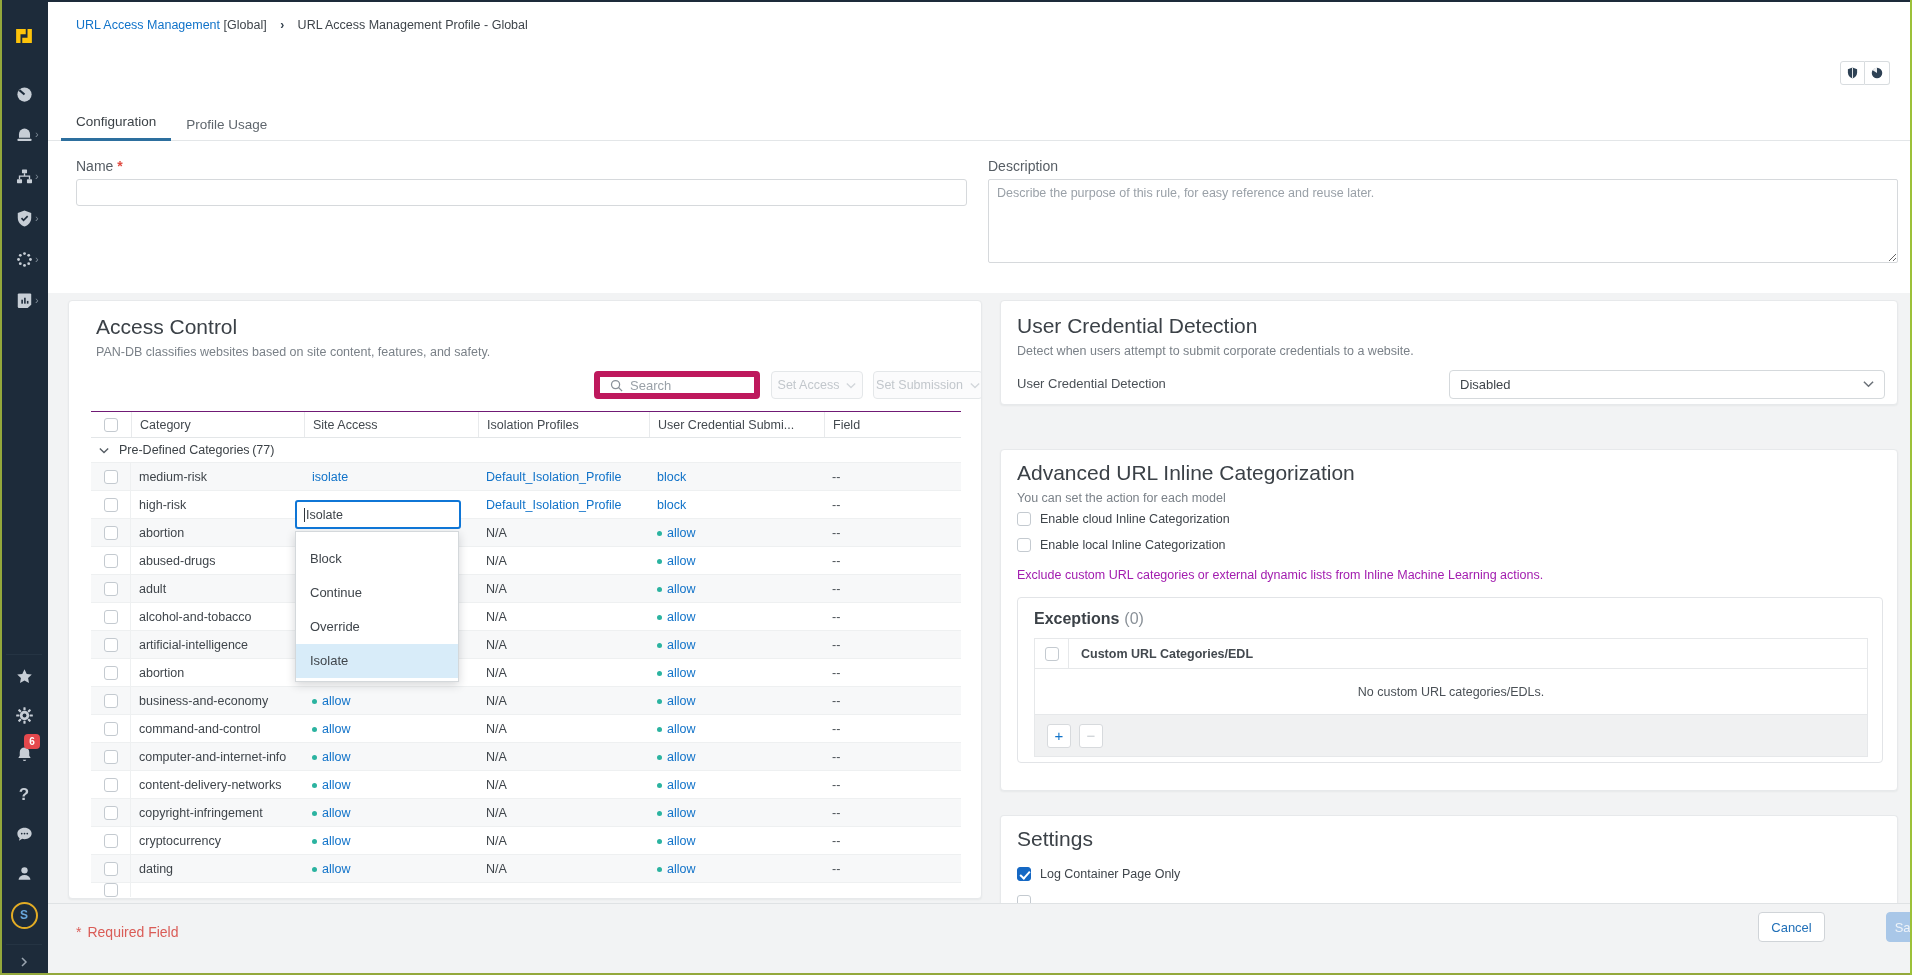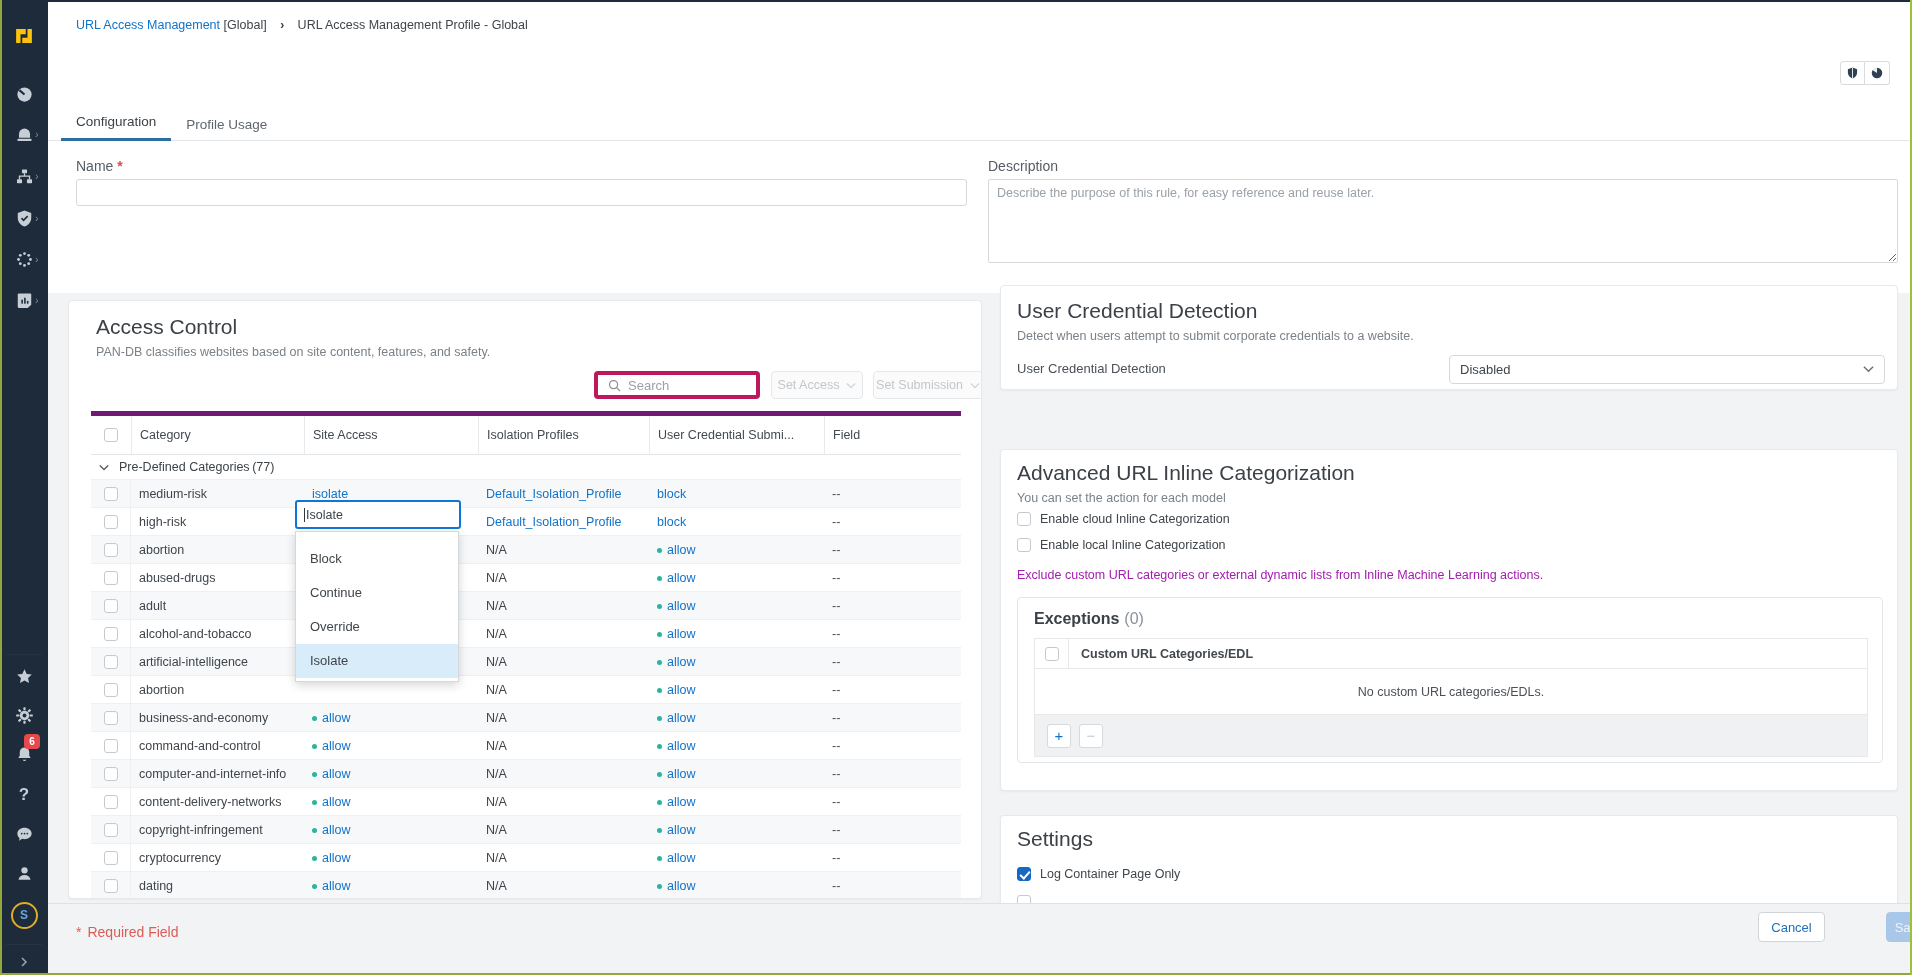--- a/index.html
+++ b/index.html
@@ -53,33 +53,33 @@
   
   .content-bg{position:absolute;left:48px;top:293px;width:1864px;height:682px;background:#f2f3f4;}
   .card{position:absolute;background:#fff;border:1px solid #e7e9eb;border-radius:4px;box-shadow:0 1px 2px rgba(20,30,40,.05);}
   .card-title{font-size:21px;font-weight:400;color:#3b4147;}
   .card-sub{font-size:12.5px;color:#7a8188;}
 
   
   #ac-card{left:68px;top:300px;width:914px;height:599px;overflow:hidden;}
   #ac-title{position:absolute;left:27px;top:14px;}
   #ac-sub{position:absolute;left:27px;top:44px;}
-  .search-wrap{position:absolute;left:525px;top:70px;width:166px;height:28px;border:4px solid #be185d;border-radius:4px;
+  .search-wrap{position:absolute;left:525px;top:70px;width:166px;height:28px;border:6px solid #be185d;border-radius:4px;
     display:flex;align-items:center;background:#fff;}
   .search-input{border:none;outline:none;flex:1;font-size:13px;font-family:inherit;min-width:0;}
   .search-icon{margin:0 6px 0 9px;flex:0 0 auto;}
   .ghost-btn{position:absolute;top:70px;height:28px;border:1px solid #e4e7e9;background:#fbfbfc;border-radius:4px;
     color:#c2c7cc;font-size:12.5px;display:flex;align-items:center;justify-content:center;gap:7px;cursor:default;}
   #set-access{left:702px;width:92px;}
   #set-submission{left:804px;width:110px;}
   .ghost-btn svg{opacity:.8;}
 
   .tbl{position:absolute;left:22px;top:110px;width:870px;}
   .trow{display:grid;grid-template-columns:40px 173px 174px 171px 175px 1fr;align-items:center;}
-  .thead{height:44px;border-top:5px solid #701a75;border-bottom:1px solid #e3e6e8;}
+  .thead{height:27px;border-top:1px solid #701a75;border-bottom:1px solid #e3e6e8;}
   .thead .tcell{font-size:12.5px;color:#43494f;height:100%;display:flex;align-items:center;border-left:1px solid #e8eaec;padding-left:8px;}
   .thead .tcell.first{border-left:none;justify-content:center;padding-left:0;}
   .group-row{height:25px;display:flex;align-items:center;font-size:12.5px;color:#3c4247;border-bottom:1px solid #eef0f1;padding-left:8px;gap:10px;}
   .brow{height:28px;border-bottom:1px solid #eef0f1;font-size:12.5px;}
   .brow.alt{background:#f7f8f9;}
   .brow.partial{height:14px;border-bottom:none;overflow:hidden;}
   .tcell{padding-left:8px;overflow:hidden;white-space:nowrap;}
   .tcell.cbx{display:flex;justify-content:center;padding-left:0;border-right:1px solid #eef0f1;height:100%;align-items:center;}
   .cat{color:#3f454b;}
   .tlink{color:#1173c9;cursor:pointer;}
@@ -95,21 +95,21 @@
     background:#fff;display:flex;align-items:center;padding-left:7px;font-size:12.5px;color:#3c4247;z-index:10;}
   .caret-bar{display:inline-block;width:1px;height:14px;background:#30363c;margin-right:1px;}
   .combobox .chev{position:absolute;right:8px;top:7px;}
   .dropdown{position:absolute;left:295px;top:531px;width:164px;height:151px;background:#fff;border:1px solid #d4d8db;
     box-shadow:0 3px 9px rgba(20,30,40,.18);z-index:9;overflow:hidden;}
   .dropdown ul{list-style:none;margin-top:-24px;}
   .dropdown li{height:34px;line-height:34px;padding-left:14px;font-size:13px;color:#3f454b;cursor:pointer;}
   .dropdown li.sel{background:#d8ecf9;}
 
   
-  #ucd-card{left:1000px;top:285px;width:898px;height:105px;}
+  #ucd-card{left:1000px;top:300px;width:898px;height:105px;}
   #ucd-title{position:absolute;left:16px;top:13px;}
   #ucd-sub{position:absolute;left:16px;top:43px;}
   #ucd-label{position:absolute;left:16px;top:75px;font-size:13px;color:#4a5056;}
   .select{position:absolute;border:1px solid #d5d9dc;border-radius:4px;background:#fff;font-size:13px;color:#3f454b;
     display:flex;align-items:center;padding-left:10px;cursor:pointer;}
   #ucd-select{left:448px;top:69px;width:436px;height:29px;}
   .select .chev{position:absolute;right:10px;top:9px;}
 
   #adv-card{left:1000px;top:449px;width:898px;height:342px;}
   #adv-title{position:absolute;left:16px;top:11px;}

